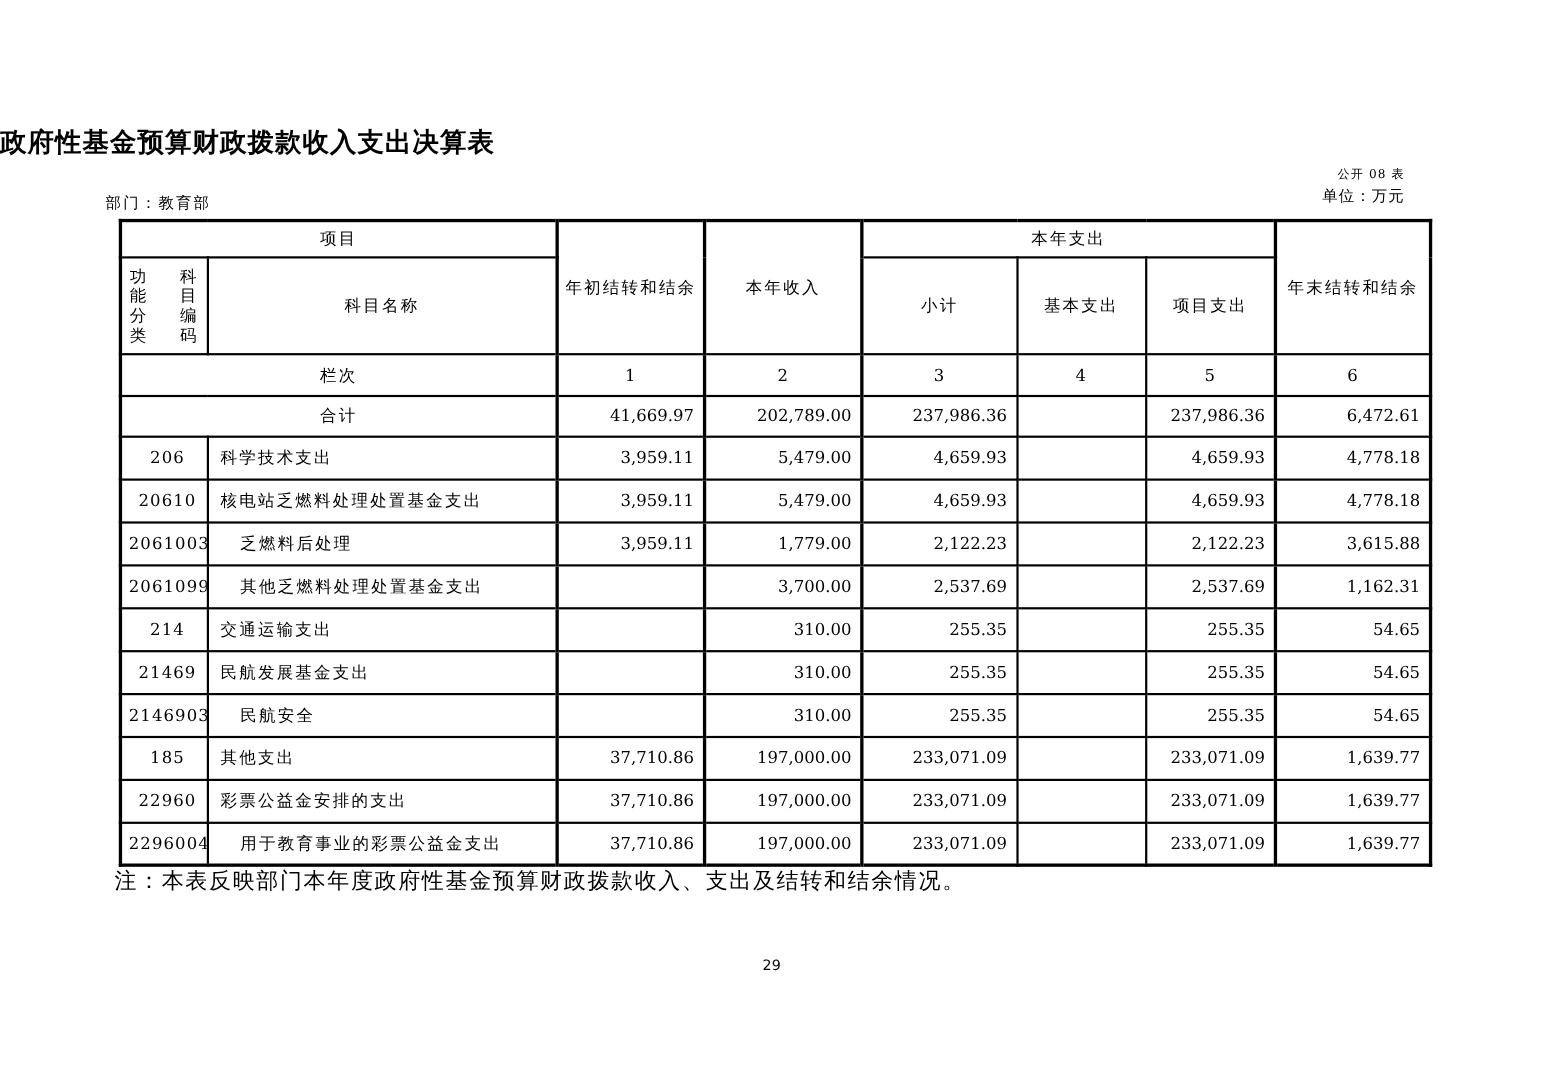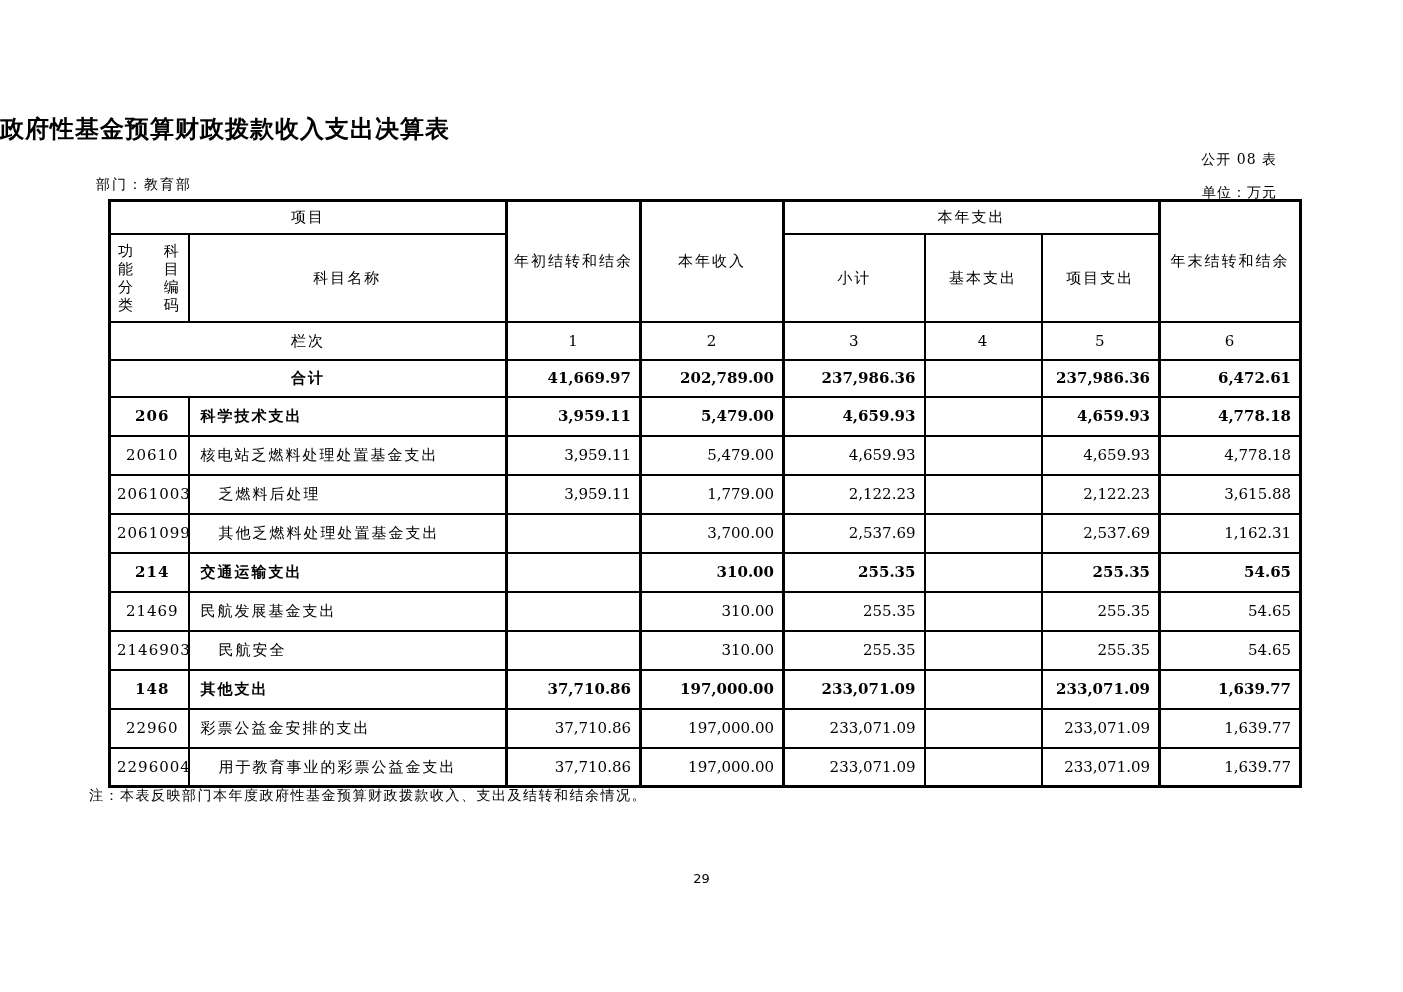--- a/index.html
+++ b/index.html
@@ -12,28 +12,28 @@
   }
   .page { position: relative; width: 1403px; height: 992px; background: #fff; overflow: hidden; }
 
   .doc-title {
     position: absolute; top: 113px; left: 0; width: 100%;
     text-align: left;
     font-size: 24px; font-weight: bold; letter-spacing: 1px;
   }
   .form-code {
     position: absolute; top: 151px; right: 126px;
-    font-size: 14px; letter-spacing: 1px;
+    font-size: 11px; letter-spacing: 1px;
   }
   .dept-label {
     position: absolute; top: 176px; left: 96px;
     font-size: 14px; letter-spacing: 2px;
   }
   .unit-label {
-    position: absolute; top: 184px; right: 126px;
+    position: absolute; top: 170px; right: 126px;
     font-size: 14px; letter-spacing: 1px;
   }
 
   table.budget {
     position: absolute; left: 93px; top: 199px;
     width: 1191px;
     border-collapse: collapse; table-layout: fixed;
     border: 3px solid #000;
     margin-left: 15px;
   }
@@ -50,31 +50,31 @@
   td.code-hdr { font-size: 13px; }
   .code-hdr-inner { display: flex; flex-direction: row; align-items: center; justify-content: center; gap: 15px; height: 100%; }
   td.colnum { text-align: center; font-size: 13px; letter-spacing: 1px; }
 
   td.code { text-align: center; padding-left: 6px; letter-spacing: 1px; }
   td.name { text-align: left; padding-left: 11px; letter-spacing: 2px; font-size: 14px; }
   td.name.ind { padding-left: 29px; }
   td.num { text-align: right; padding-right: 8px; }
   td.total-label { text-align: center; letter-spacing: 2px; }
 
-  tr.b td { font-weight: bold; }
+  tr.b td { font-weight: normal; }
 
   tr.hrow1 { height: 33px; }
   tr.hrow2 { height: 88px; }
   tr.lanci  { height: 38px; padding-left: 16px; }
   tr.total  { height: 37px; }
   tr.datarow { height: 39px; }
 
   .note {
-    position: absolute; left: 89px; top: 787px;
-    font-size: 14px; letter-spacing: 1.5px;
+    position: absolute; left: 104px; top: 787px;
+    font-size: 20px; letter-spacing: 1.5px;
   }
   .page-number {
     position: absolute; top: 871px; left: 0; width: 100%;
     text-align: center;
     font-family: "DejaVu Sans", "Liberation Sans", sans-serif;
     font-size: 13px;
   }
 </style>
 </head>
 <body>
@@ -204,21 +204,21 @@
       <td class="code">2146903</td>
       <td class="name ind">民航安全</td>
       <td class="num bl3"></td>
       <td class="num bl3">310.00</td>
       <td class="num bl3">255.35</td>
       <td class="num"></td>
       <td class="num">255.35</td>
       <td class="num bl3">54.65</td>
     </tr>
     <tr class="datarow b">
-      <td class="code">148</td>
+      <td class="code">185</td>
       <td class="name">其他支出</td>
       <td class="num bl3">37,710.86</td>
       <td class="num bl3">197,000.00</td>
       <td class="num bl3">233,071.09</td>
       <td class="num"></td>
       <td class="num">233,071.09</td>
       <td class="num bl3">1,639.77</td>
     </tr>
     <tr class="datarow">
       <td class="code">22960</td>

